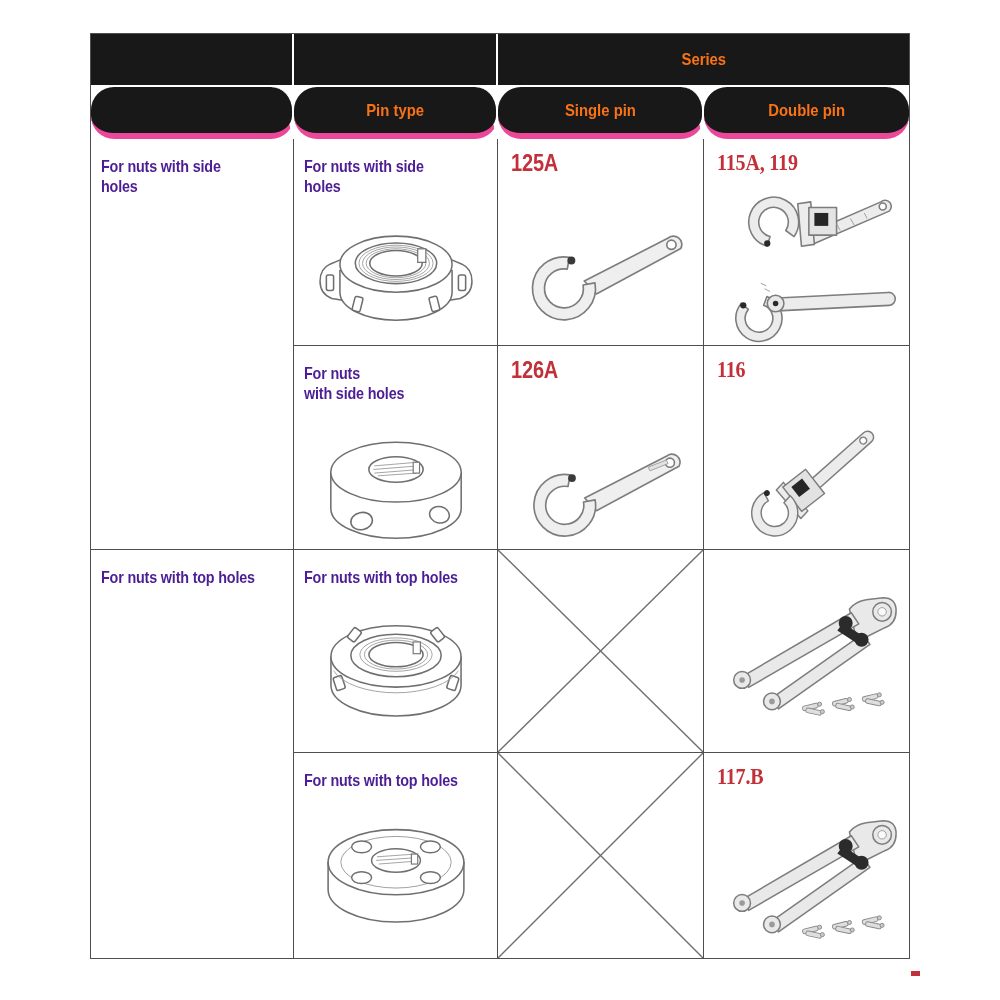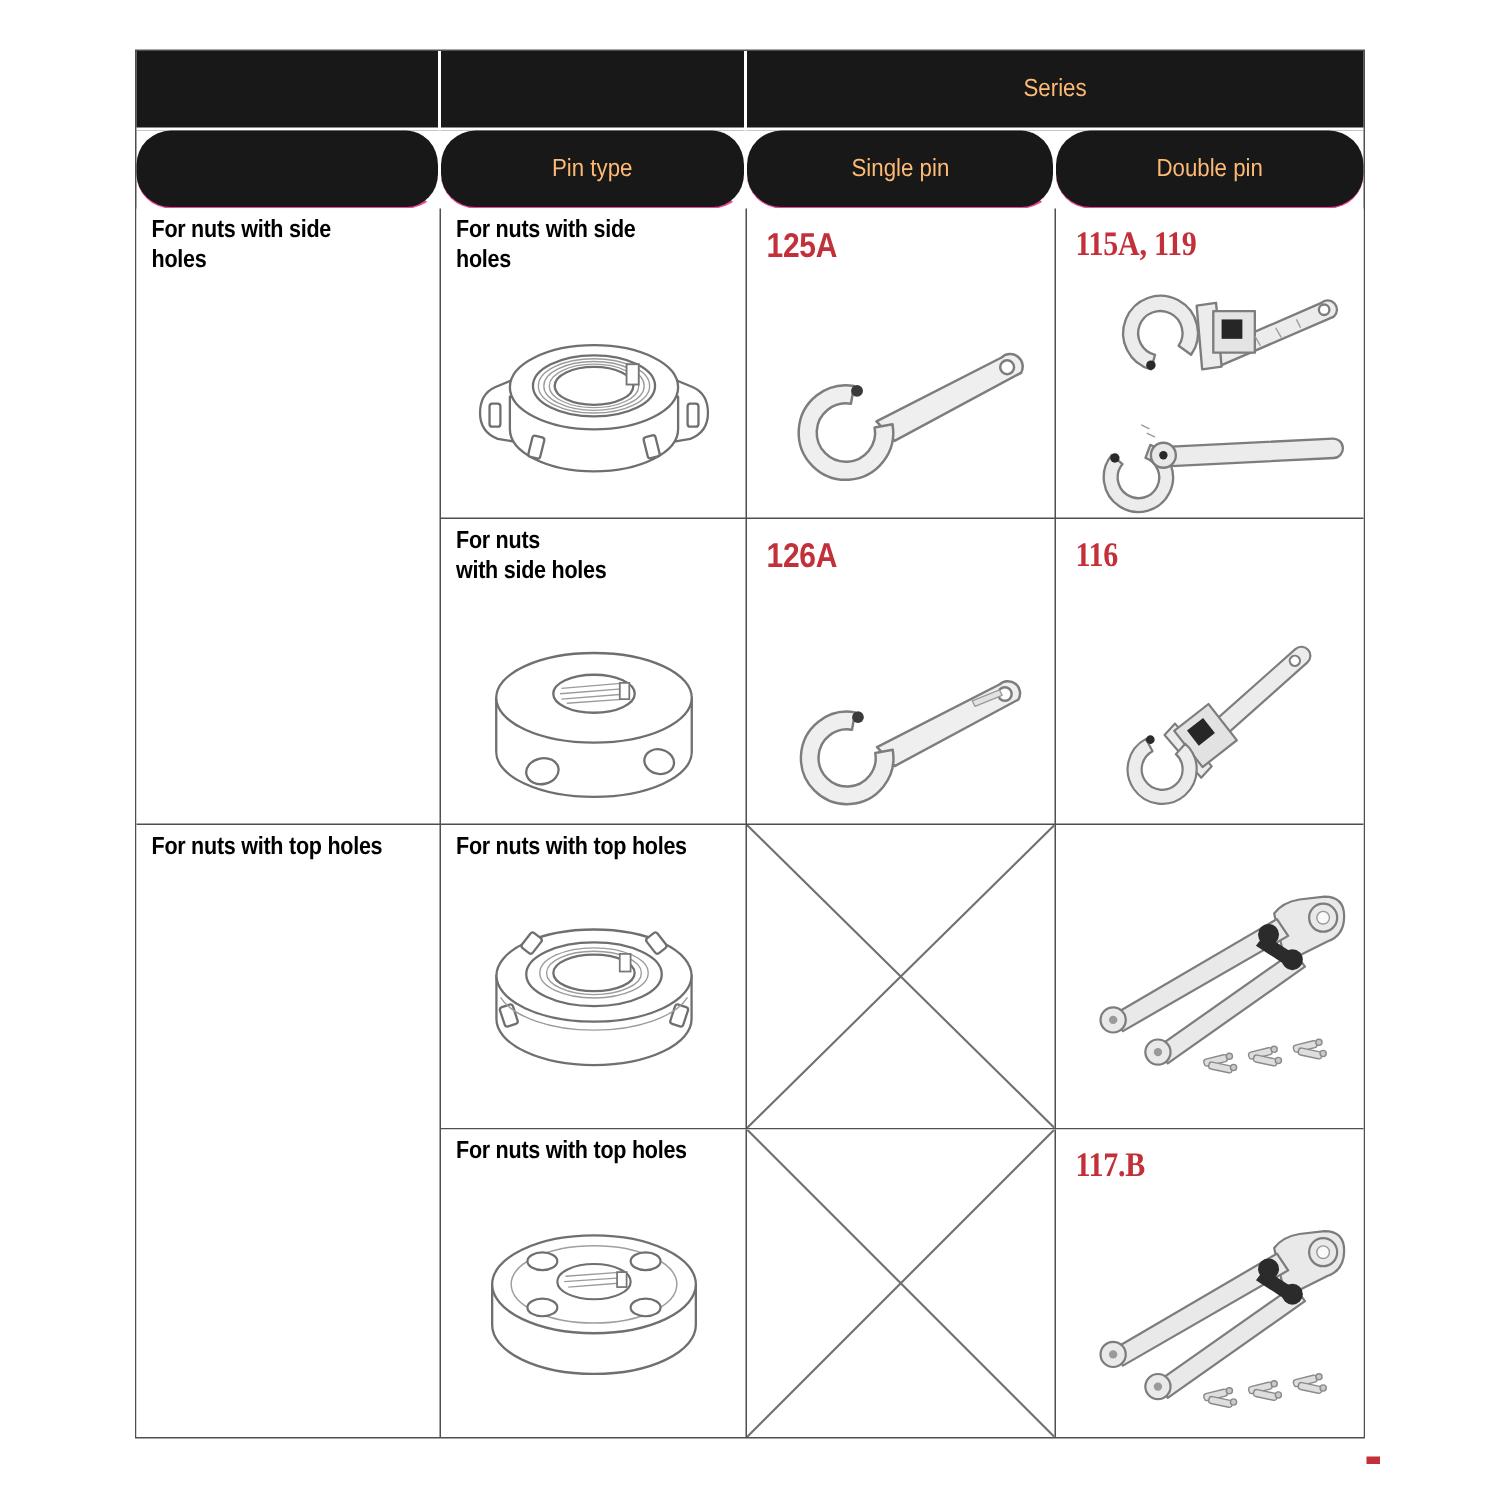--- a/index.html
+++ b/index.html
@@ -17,44 +17,44 @@
   }
   .cell{
     box-sizing:border-box;position:relative;background:#ffffff;
     border-right:1px solid #4f4f4f;border-bottom:1px solid #4f4f4f;
     display:flex;flex-direction:column;overflow:hidden;
   }
   .cend{border-right:none;}
   .rend{border-bottom:none;}
   
   .hc{
-    box-sizing:border-box;background:#181818;color:#fdba74;
+    box-sizing:border-box;background:#181818;color:#f97316;
     display:flex;align-items:center;justify-content:center;
     border-right:2px solid #ffffff;
-    font-weight:normal;font-size:16.5px;
+    font-weight:bold;font-size:16.5px;
   }
   .hc.hlast{border-right:none;}
   .hr1{border-bottom:2px solid #ffffff;}
-  .hr2{border-bottom:1px solid #ec4899;border-radius:23px;}
+  .hr2{border-bottom:6px solid #ec4899;border-radius:23px;}
   .h1c1{grid-column:1;grid-row:1;}
   .h1c2{grid-column:2;grid-row:1;}
   .h1c34{grid-column:3/5;grid-row:1;}
   .h2c1{grid-column:1;grid-row:2;}
   .h2c2{grid-column:2;grid-row:2;}
   .h2c3{grid-column:3;grid-row:2;}
   .h2c4{grid-column:4;grid-row:2;}
   
   .g1{grid-column:1;grid-row:3/5;}
   .g2{grid-column:1;grid-row:5/7;}
   .r3{grid-row:3;} .r4{grid-row:4;gap:24px;} .r5{grid-row:5;} .r6{grid-row:6;}
   .c2{grid-column:2;} .c3{grid-column:3;} .c4{grid-column:4;font-family:Liberation Serif, serif;}
   
   .lbl{
-    font-weight:bold;color:#000000;font-size:16.5px;line-height:1.24;
-    padding:4px 4px 0 10px;letter-spacing:-0.2px;
+    font-weight:bold;color:#4c1d95;font-size:16.5px;line-height:1.24;
+    padding:17px 4px 0 10px;letter-spacing:-0.2px;
   }
   .lbl .ln{display:block;}
   .cond{display:inline-block;transform:scaleX(0.87);transform-origin:0 50%;white-space:nowrap;}
   .hc .cond{transform:scaleX(0.9);transform-origin:50% 50%;}
   .code{
     color:#c2303a;font-weight:bold;font-size:23px;
     padding:11px 4px 0 13px;letter-spacing:-0.2px;flex:0 0 auto;
   }
   .imgwrap{flex:1;display:flex;align-items:center;justify-content:center;min-height:0;}
   .imgstack{flex:1;display:flex;flex-direction:column;align-items:center;justify-content:center;gap:0;min-height:0;}

